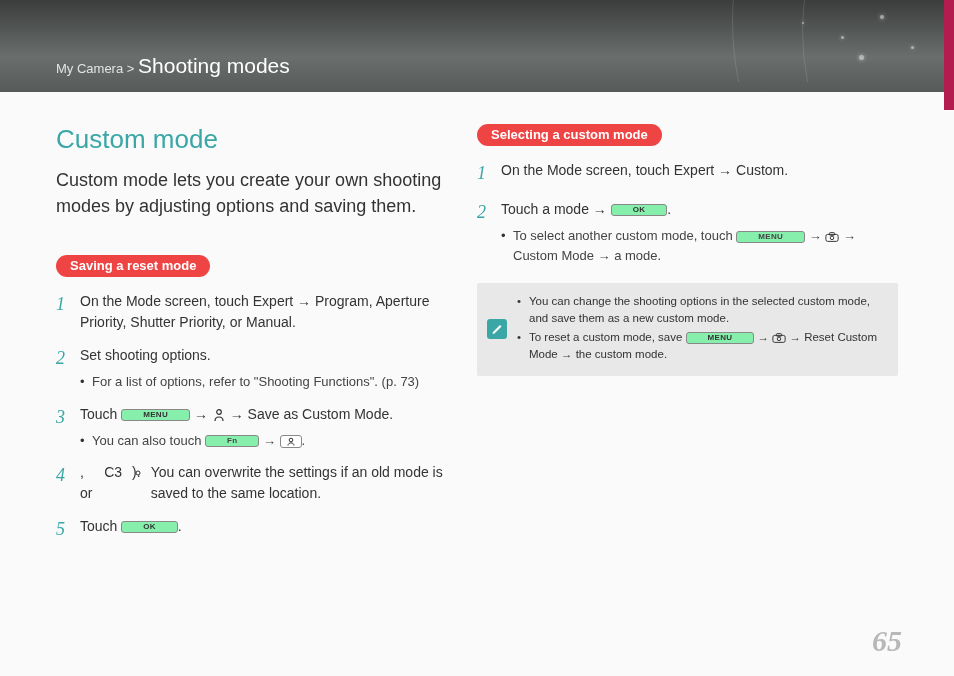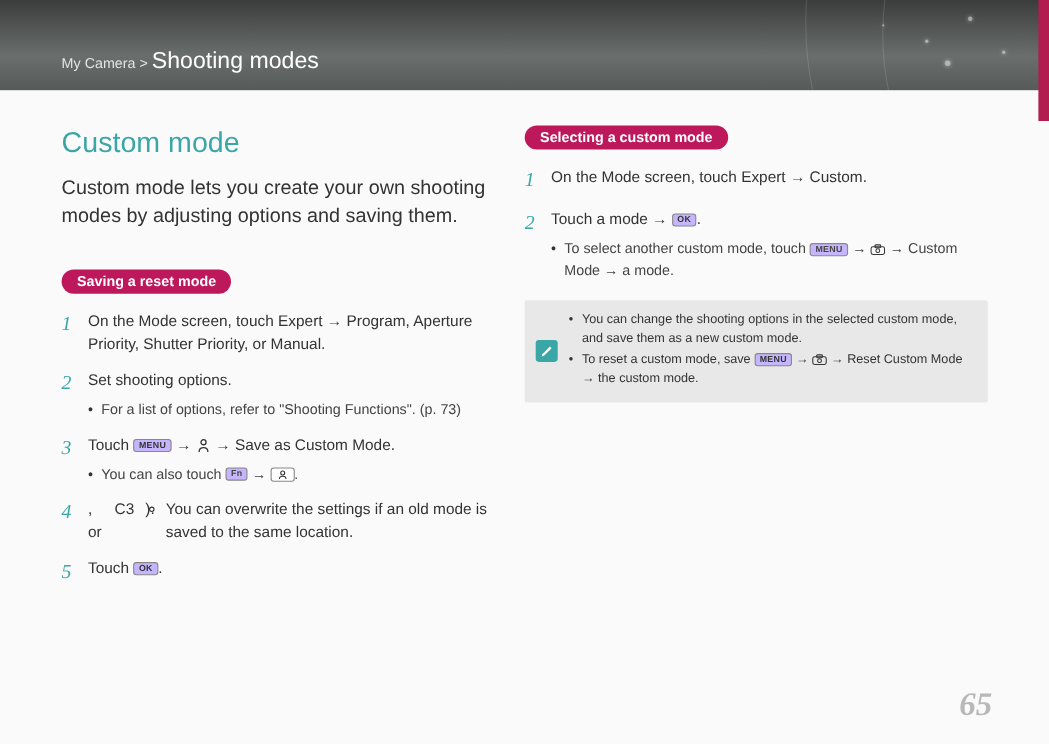--- a/index.html
+++ b/index.html
@@ -6,21 +6,21 @@
   body {
     width: 954px;
     height: 676px;
     font-family: "Segoe UI", "Myriad Pro", Arial, sans-serif;
     background: #fafafa;
     position: relative;
     overflow: hidden;
     color: #333;
   }
   .header {
-    height: 82px;
+    height: 92px;
     background: linear-gradient(180deg, #3a3d3b 0%, #6a6e6c 62%, #565a58 100%);
     position: relative;
     padding: 0 56px;
     display: flex;
     align-items: flex-end;
     padding-bottom: 14px;
   }
   .sparkle {
     position: absolute;
     right: 0; top: 0;
@@ -60,21 +60,21 @@
   }
   .intro {
     font-size: 18px;
     line-height: 1.45;
     color: #333;
     margin-bottom: 36px;
     max-width: 410px;
   }
   .pill {
     display: inline-block;
-    background: #be185d;
+    background: #ef4444;
     color: #fff;
     font-weight: 600;
     font-size: 13px;
     padding: 3px 14px 4px 14px;
     border-radius: 12px;
     margin-bottom: 14px;
   }
   ol.steps { list-style: none; }
   ol.steps > li {
     display: flex;
@@ -108,22 +108,22 @@
     position: absolute;
     left: 0;
     color: #333;
   }
   .btn {
     display: inline-block;
     border: 1px solid #888;
     border-radius: 3px;
     font-size: 8px;
     font-weight: 700;
-    padding: 1px 4px;
-    background: #c4b5fd;
+    padding: 1px 21px;
+    background: #86efac;
     vertical-align: middle;
     line-height: 1;
     font-family: Arial, sans-serif;
     letter-spacing: .3px;
   }
   .iconbox {
     display: inline-flex;
     align-items: center; justify-content: center;
     border: 1px solid #888;
     border-radius: 3px;

